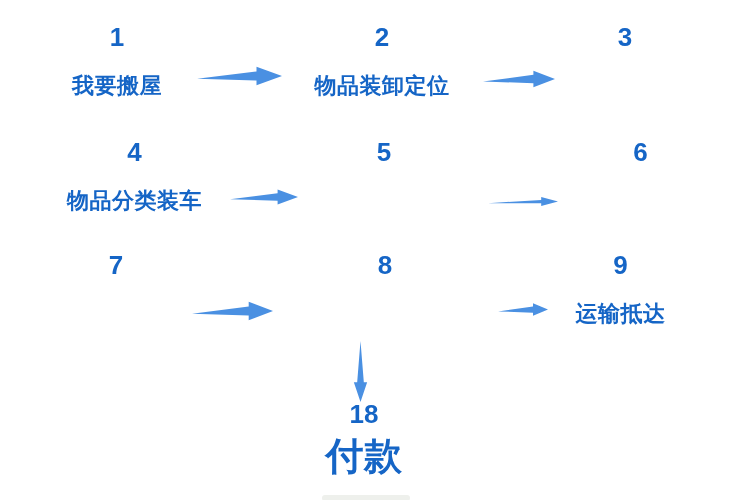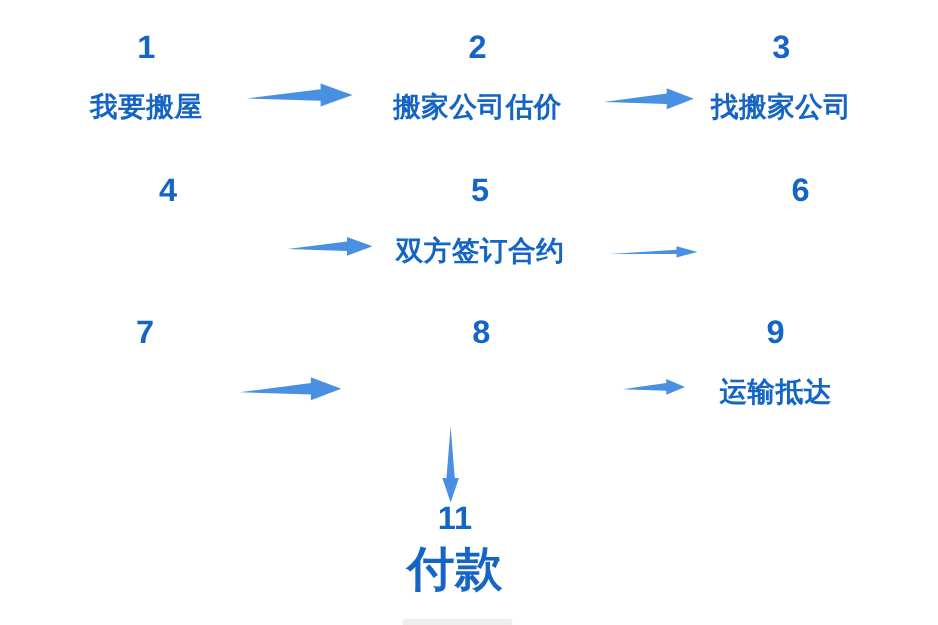--- a/index.html
+++ b/index.html
@@ -31,43 +31,42 @@
     <div class="num">1</div>
     <div class="label">我要搬屋</div>
   </div>
 
   <svg class="arrow" style="left:197px;top:65px;" width="85" height="22" viewBox="0 0 100 24" preserveAspectRatio="none">
     <polygon points="0,15 70,7 70,2 100,12 70,22 70,17" fill="currentColor"></polygon>
   </svg>
 
   <div class="step" style="left:292px;top:23px;width:180px;">
     <div class="num">2</div>
-    <div class="label">搬家公司估价</div>
+    <div class="label">物品装卸定位</div>
   </div>
 
   <svg class="arrow" style="left:483px;top:69px;" width="72" height="20" viewBox="0 0 100 24" preserveAspectRatio="none">
     <polygon points="0,15 70,7 70,2 100,12 70,22 70,17" fill="currentColor"></polygon>
   </svg>
 
   <div class="step" style="left:540px;top:23px;width:170px;">
     <div class="num">3</div>
-    <div class="label">找搬家公司</div>
   </div>
 
   <div class="step" style="left:42px;top:138px;width:185px;">
     <div class="num">4</div>
+    <div class="label">物品分类装车</div>
   </div>
 
   <svg class="arrow" style="left:230px;top:188px;" width="68" height="18" viewBox="0 0 100 24" preserveAspectRatio="none">
     <polygon points="0,15 70,7 70,2 100,12 70,22 70,17" fill="currentColor"></polygon>
   </svg>
 
   <div class="step" style="left:294px;top:138px;width:180px;">
     <div class="num">5</div>
-    <div class="label">双方签订合约</div>
   </div>
 
   <svg class="arrow" style="left:488px;top:195px;" width="70" height="13" viewBox="0 0 100 16" preserveAspectRatio="none">
     <polygon points="0,10 76,6 76,2.5 100,8 76,13.5 76,10" fill="currentColor"></polygon>
   </svg>
 
   <div class="step" style="left:548px;top:138px;width:185px;">
     <div class="num">6</div>
   </div>
 
@@ -90,19 +89,19 @@
   <div class="step" style="left:548px;top:251px;width:145px;">
     <div class="num">9</div>
     <div class="label">运输抵达</div>
   </div>
 
   <svg class="arrow" style="left:351px;top:341px;" width="19" height="61" viewBox="0 0 20 62" preserveAspectRatio="none">
     <polygon points="10,0 13.5,42 17,42 10,62 3,42 6.5,42" fill="currentColor"></polygon>
   </svg>
 
   <div class="step big" style="left:294px;top:400px;width:140px;">
-    <div class="num">11</div>
+    <div class="num">18</div>
     <div class="label">付款</div>
   </div>
 
   <div class="cutoff"></div>
 
 </div>
 
 </body></html>

